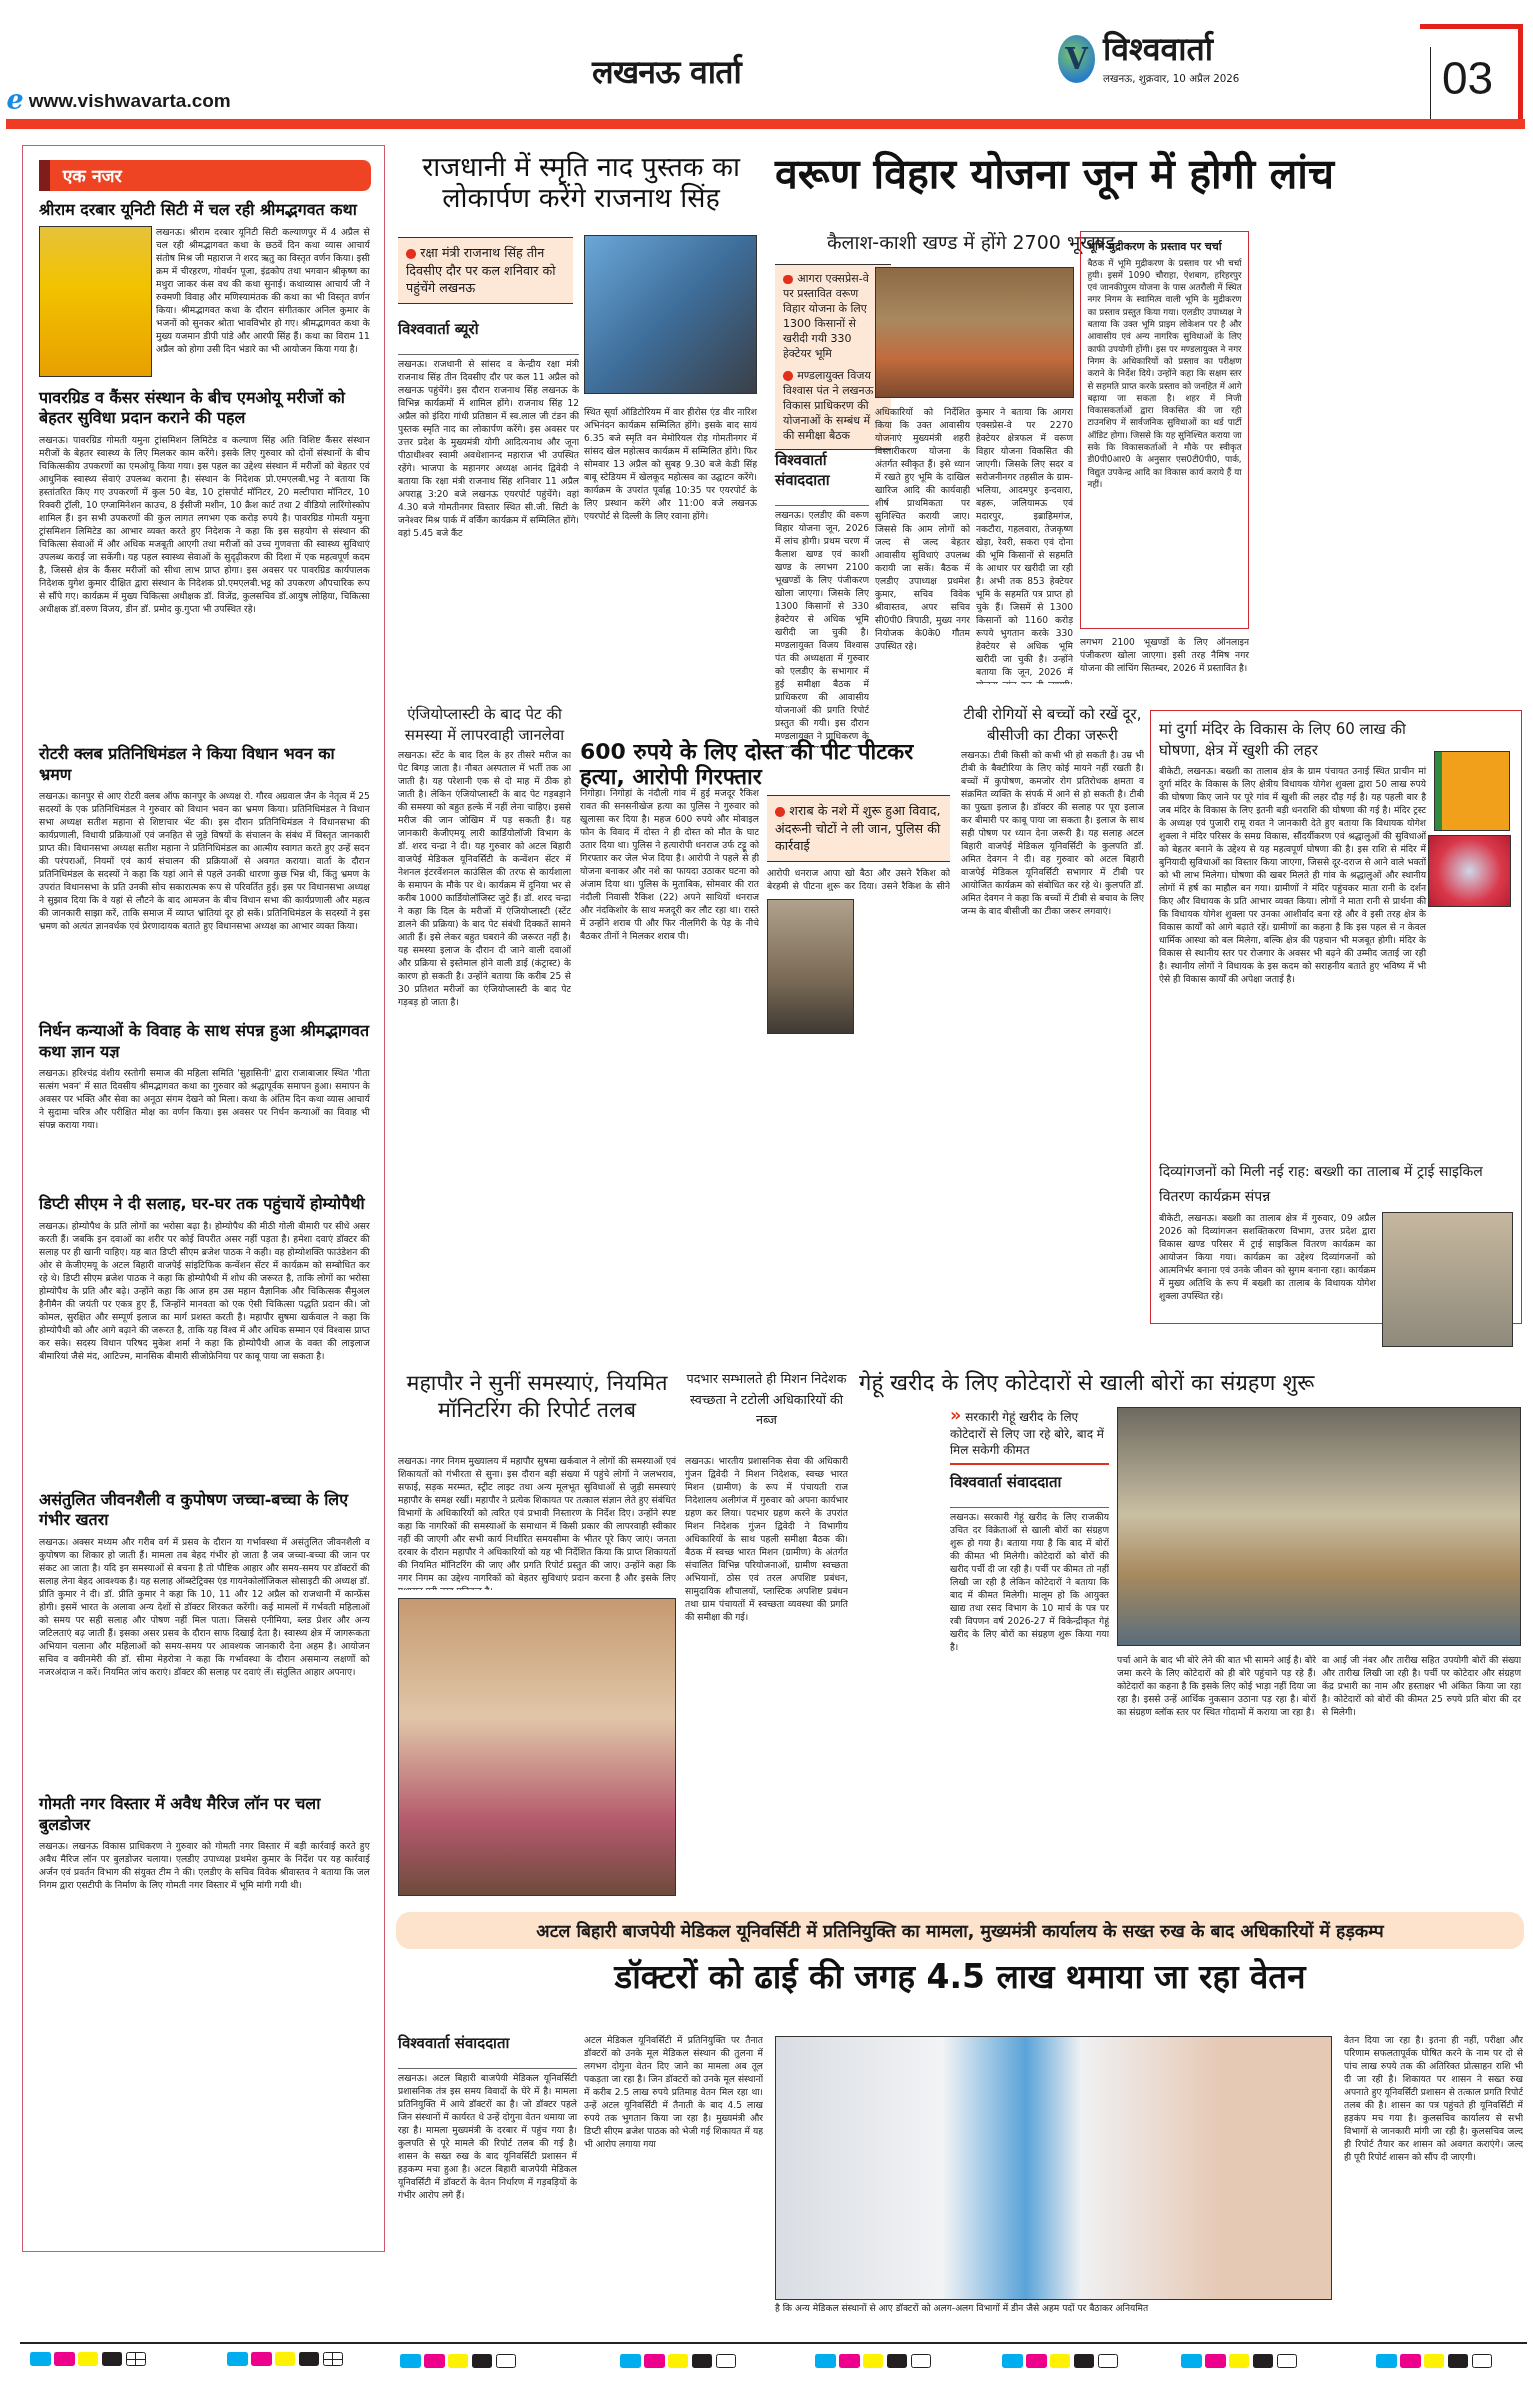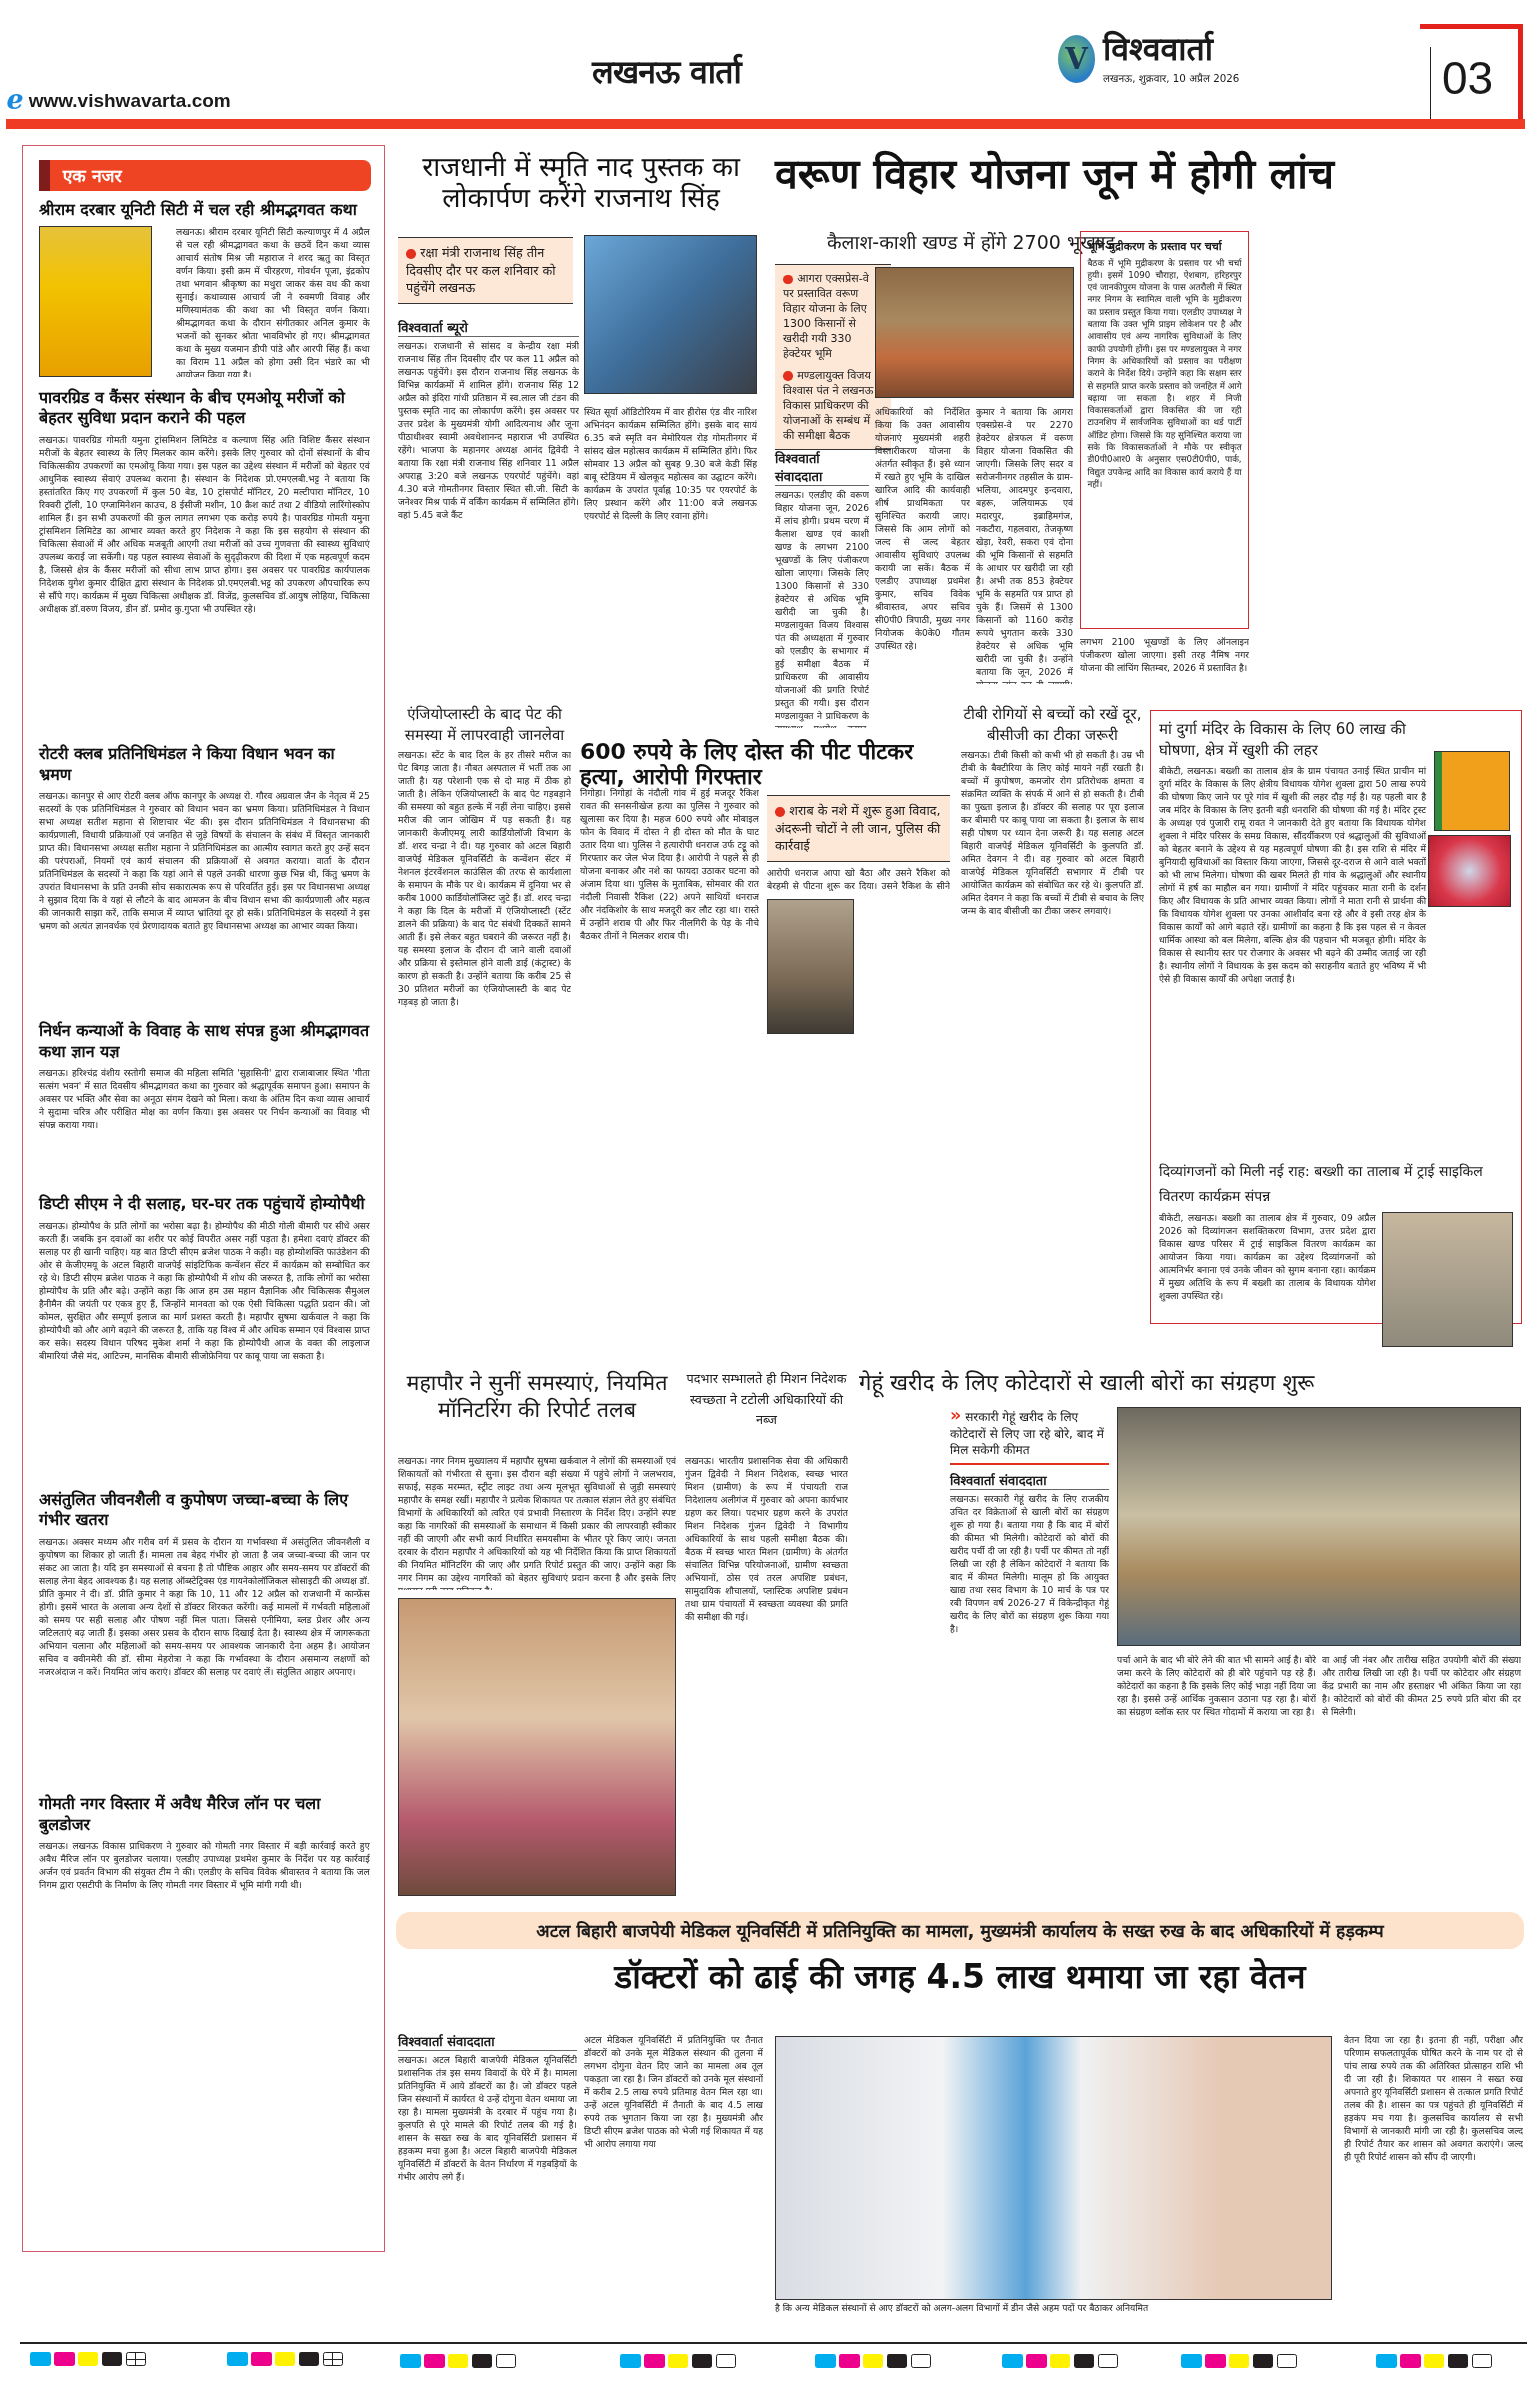--- a/index.html
+++ b/index.html
@@ -14,21 +14,21 @@
 .logo-date{font-size:10.3px}
 .pagenum{font-family:"Liberation Sans",sans-serif;font-size:46px;font-weight:normal}
 .redbar{background:#ef3b23}
 .panel{border:1.6px solid #d05a6c}
 .section-tag{background:#ef4423;color:#fff;font-weight:bold;font-size:17.5px;border-radius:0 8px 8px 0;padding:3.2px 12.7px;border-left:11px solid #7f1d1d}
 .h2{font-weight:bold;font-size:16px;line-height:20.7px;color:#111}
 .h1{font-weight:bold;color:#111;line-height:1.15}
 .body{font-size:9.1px;line-height:13px;color:#222;text-align:justify}
 .kicker{background:#fde8d8;border-top:1.6px solid #333;border-bottom:1.6px solid #333;padding:6.4px 8px;font-size:12.7px;line-height:17.5px}
 .dot{display:inline-block;width:9.5px;height:9.5px;border-radius:50%;background:#e3301c;margin-right:4.8px;vertical-align:middle}
-.byline{font-weight:bold;font-size:13px;border-bottom:1.2px solid #666;padding-bottom:0;margin-bottom:3.2px}
+.byline{font-weight:bold;font-size:15px;border-bottom:1.2px solid #666;padding-bottom:16px;margin-bottom:3.2px}
 .photo{background:#999;border:1.2px solid #333}
 .boxed{border:1.6px solid #d22a35}
 .banner{background:#fde2cc;border-radius:14.3px;text-align:center;font-weight:bold;font-size:17.5px;padding:6.4px 0}
 .regmark{display:flex;gap:3.2px}
 .regmark span{width:20.7px;height:14.3px;border-radius:2.4px;display:inline-block}
 .chev{color:#e3301c;font-weight:bold;font-size:17.5px}
 </style>
 </head>
 <body>
 
@@ -47,21 +47,21 @@
 <div class="abs" style="left:1420px;top:24px;width:103px;height:103px;border-top:5.6px solid #e3221c;border-right:5.6px solid #e3221c">
   <div class="abs" style="left:9.5px;top:17.5px;width:1.2px;height:76px;background:#222"></div>
   <div class="abs pagenum" style="left:22px;top:22px">03</div>
 </div>
 <div class="abs redbar" style="left:6.4px;top:119px;width:1519px;height:10.3px"></div>
 
 <div class="abs panel" style="left:22px;top:145px;width:363px;height:2107px">
   <div class="section-tag" style="margin:14.3px 12.7px 0 16px">एक नजर</div>
   <div style="padding:9.5px 14.3px 0 16px">
     <div class="h2">श्रीराम दरबार यूनिटी सिटी में चल रही श्रीमद्भगवत कथा</div>
-    <div style="display:flex;gap:24px;margin-top:4.8px">
+    <div style="display:flex;gap:4px;margin-top:4.8px">
       <div class="photo" style="width:113px;height:151px;flex:none;background:linear-gradient(#e6c23a,#f2c200 40%,#e8a000)"></div>
       <div class="body" style="height:151px;overflow:hidden">लखनऊ। श्रीराम दरबार यूनिटी सिटी कल्याणपुर में 4 अप्रैल से चल रही श्रीमद्भागवत कथा के छठवें दिन कथा व्यास आचार्य संतोष मिश्र जी महाराज ने शरद ऋतु का विस्तृत वर्णन किया। इसी क्रम में चीरहरण, गोवर्धन पूजा, इंद्रकोप तथा भगवान श्रीकृष्ण का मथुरा जाकर कंस वध की कथा सुनाई। कथाव्यास आचार्य जी ने रुक्मणी विवाह और मणिस्यामंतक की कथा का भी विस्तृत वर्णन किया। श्रीमद्भागवत कथा के दौरान संगीतकार अनिल कुमार के भजनों को सुनकर श्रोता भावविभोर हो गए। श्रीमद्भागवत कथा के मुख्य यजमान डीपी पांडे और आरपी सिंह हैं। कथा का विराम 11 अप्रैल को होगा उसी दिन भंडारे का भी आयोजन किया गया है।</div>
     </div>
     <div class="h2" style="margin-top:11px">पावरग्रिड व कैंसर संस्थान के बीच एमओयू मरीजों को बेहतर सुविधा प्रदान कराने की पहल</div>
     <div class="body" style="margin-top:4.8px;height:302px;overflow:hidden">लखनऊ। पावरग्रिड गोमती यमुना ट्रांसमिशन लिमिटेड व कल्याण सिंह अति विशिष्ट कैंसर संस्थान मरीजों के बेहतर स्वास्थ्य के लिए मिलकर काम करेंगे। इसके लिए गुरुवार को दोनों संस्थानों के बीच चिकित्सकीय उपकरणों का एमओयू किया गया। इस पहल का उद्देश्य संस्थान में मरीजों को बेहतर एवं आधुनिक स्वास्थ्य सेवाएं उपलब्ध कराना है। संस्थान के निदेशक प्रो.एमएलबी.भट्ट ने बताया कि हस्तांतरित किए गए उपकरणों में कुल 50 बेड, 10 ट्रांसपोर्ट मॉनिटर, 20 मल्टीपारा मॉनिटर, 10 रिक्वरी ट्रॉली, 10 एग्जामिनेशन काउच, 8 ईसीजी मशीन, 10 क्रैश कार्ट तथा 2 वीडियो लारिंगोस्कोप शामिल हैं। इन सभी उपकरणों की कुल लागत लगभग एक करोड़ रुपये है। पावरग्रिड गोमती यमुना ट्रांसमिशन लिमिटेड का आभार व्यक्त करते हुए निदेशक ने कहा कि इस सहयोग से संस्थान की चिकित्सा सेवाओं में और अधिक मजबूती आएगी तथा मरीजों को उच्च गुणवत्ता की स्वास्थ्य सुविधाएं उपलब्ध कराई जा सकेंगी। यह पहल स्वास्थ्य सेवाओं के सुदृढ़ीकरण की दिशा में एक महत्वपूर्ण कदम है, जिससे क्षेत्र के कैंसर मरीजों को सीधा लाभ प्राप्त होगा। इस अवसर पर पावरग्रिड कार्यपालक निदेशक युगेश कुमार दीक्षित द्वारा संस्थान के निदेशक प्रो.एमएलबी.भट्ट को उपकरण औपचारिक रूप से सौंपे गए। कार्यक्रम में मुख्य चिकित्सा अधीक्षक डॉ. विजेंद्र, कुलसचिव डॉ.आयुष लोहिया, चिकित्सा अधीक्षक डॉ.वरुण विजय, डीन डॉ. प्रमोद कु.गुप्ता भी उपस्थित रहे।</div>
     <div class="h2" style="margin-top:8px">रोटरी क्लब प्रतिनिधिमंडल ने किया विधान भवन का भ्रमण</div>
     <div class="body" style="margin-top:4.8px;height:223px;overflow:hidden">लखनऊ। कानपुर से आए रोटरी क्लब ऑफ कानपुर के अध्यक्ष रो. गौरव अग्रवाल जैन के नेतृत्व में 25 सदस्यों के एक प्रतिनिधिमंडल ने गुरुवार को विधान भवन का भ्रमण किया। प्रतिनिधिमंडल ने विधान सभा अध्यक्ष सतीश महाना से शिष्टाचार भेंट की। इस दौरान प्रतिनिधिमंडल ने विधानसभा की कार्यप्रणाली, विधायी प्रक्रियाओं एवं जनहित से जुड़े विषयों के संचालन के संबंध में विस्तृत जानकारी प्राप्त की। विधानसभा अध्यक्ष सतीश महाना ने प्रतिनिधिमंडल का आत्मीय स्वागत करते हुए उन्हें सदन की परंपराओं, नियमों एवं कार्य संचालन की प्रक्रियाओं से अवगत कराया। वार्ता के दौरान प्रतिनिधिमंडल के सदस्यों ने कहा कि यहां आने से पहले उनकी धारणा कुछ भिन्न थी, किंतु भ्रमण के उपरांत विधानसभा के प्रति उनकी सोच सकारात्मक रूप से परिवर्तित हुई। इस पर विधानसभा अध्यक्ष ने सुझाव दिया कि वे यहां से लौटने के बाद आमजन के बीच विधान सभा की कार्यप्रणाली और महत्व की जानकारी साझा करें, ताकि समाज में व्याप्त भ्रांतियां दूर हो सकें। प्रतिनिधिमंडल के सदस्यों ने इस भ्रमण को अत्यंत ज्ञानवर्धक एवं प्रेरणादायक बताते हुए विधानसभा अध्यक्ष का आभार व्यक्त किया।</div>
     <div class="h2" style="margin-top:8px">निर्धन कन्याओं के विवाह के साथ संपन्न हुआ श्रीमद्भागवत कथा ज्ञान यज्ञ</div>
     <div class="body" style="margin-top:4.8px;height:119px;overflow:hidden">लखनऊ। हरिश्चंद्र वंशीय रस्तोगी समाज की महिला समिति 'सुहासिनी' द्वारा राजाबाजार स्थित 'गीता सत्संग भवन' में सात दिवसीय श्रीमद्भागवत कथा का गुरुवार को श्रद्धापूर्वक समापन हुआ। समापन के अवसर पर भक्ति और सेवा का अनूठा संगम देखने को मिला। कथा के अंतिम दिन कथा व्यास आचार्य ने सुदामा चरित्र और परीक्षित मोक्ष का वर्णन किया। इस अवसर पर निर्धन कन्याओं का विवाह भी संपन्न कराया गया।</div>
     <div class="h2" style="margin-top:8px">डिप्टी सीएम ने दी सलाह, घर-घर तक पहुंचायें होम्योपैथी</div>

